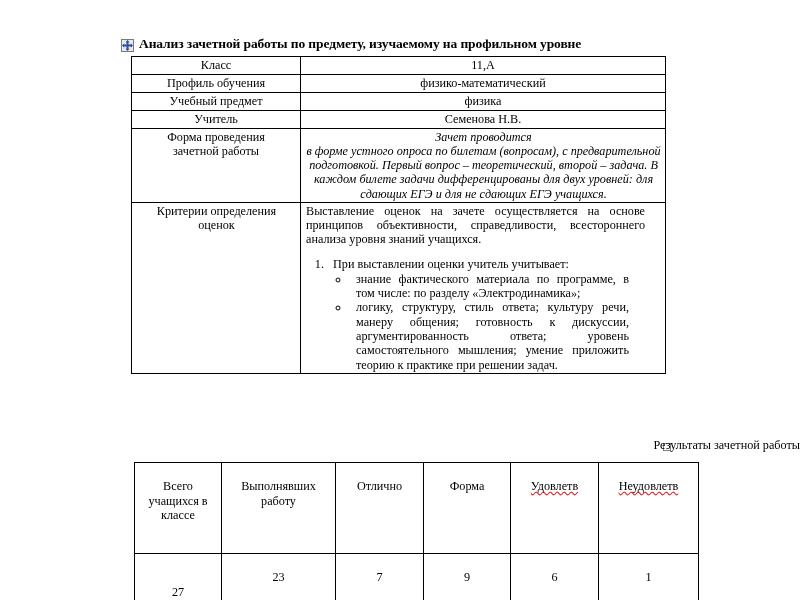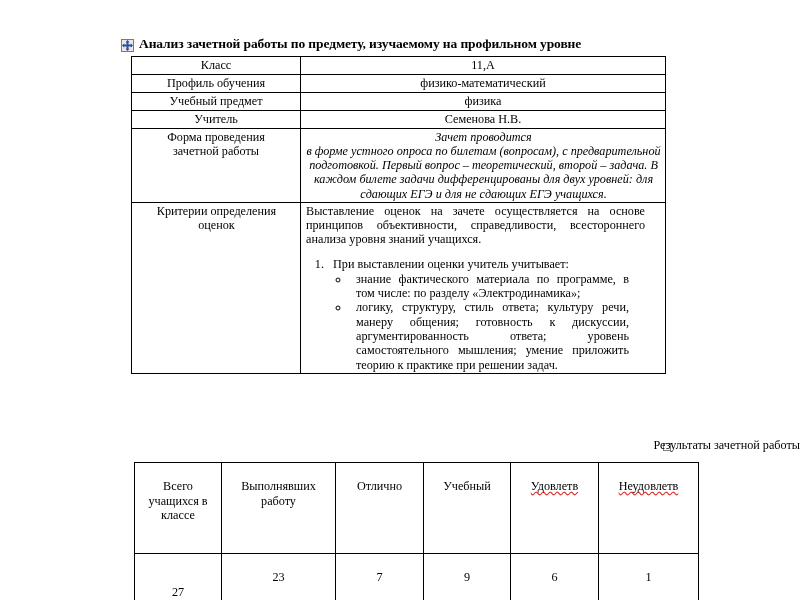--- a/index.html
+++ b/index.html
@@ -255,21 +255,21 @@
   <div class="results-caption">
     <span>Результаты зачетной работы</span>
   </div>
 
   <table class="results-table">
     <thead>
       <tr>
         <td class="col-total">Всего учащихся в классе</td>
         <td class="col-done">Выполнявших работу</td>
         <td class="col-excel">Отлично</td>
-        <td class="col-good">Учебный</td>
+        <td class="col-good">Форма</td>
         <td class="col-satis"><span class="spell">Удовлетв</span></td>
         <td class="col-unsatis"><span class="spell">Неудовлетв</span></td>
       </tr>
     </thead>
     <tbody>
       <tr>
         <td>
             <span class="val-total">27</span>
           </td>
         <td>23</td>

